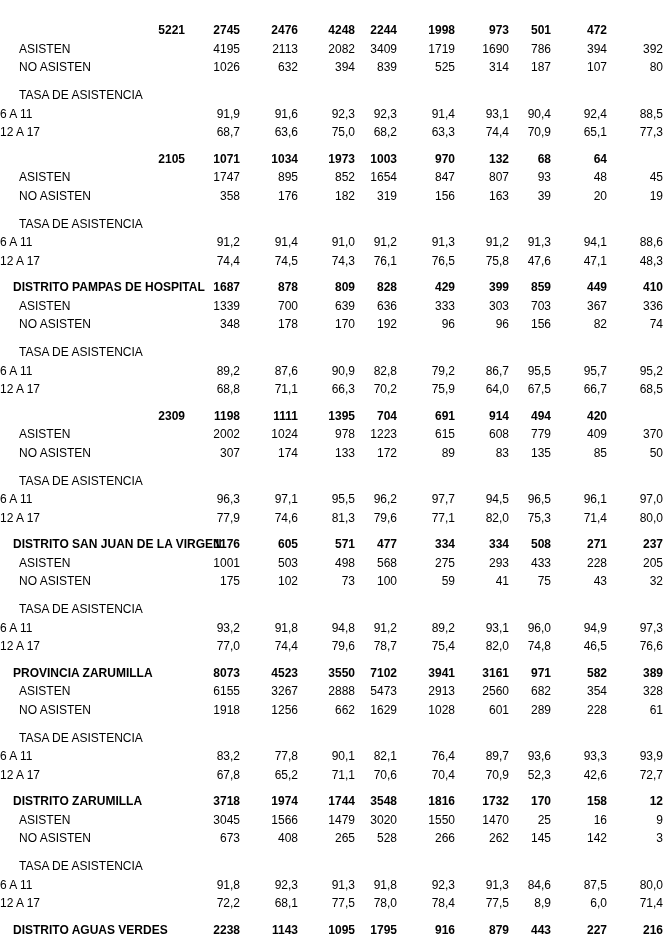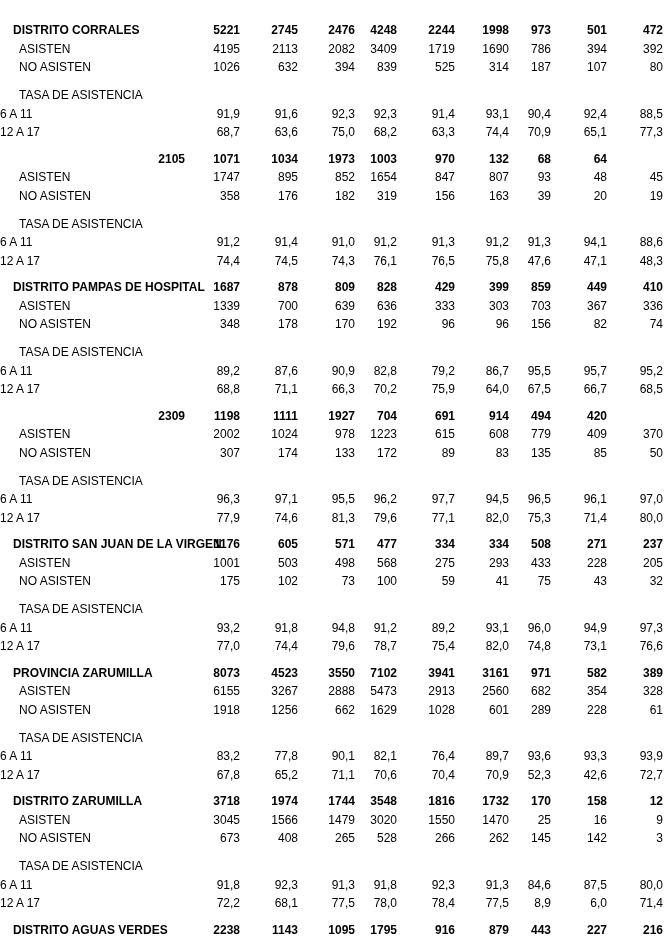--- a/index.html
+++ b/index.html
@@ -31,21 +31,20 @@
   .label.lvl2 { }
   .num { text-align: right; }
   .gap-mid { height: 9.5px; }
   .gap-end { height: 8px; }
 </style>
 </head>
 <body>
 
 <div id="report">
     <div class="row bold">
-      <div class="label lvl0">DISTRITO CORRALES</div>
       <div class="num">5221</div>
       <div class="num">2745</div>
       <div class="num">2476</div>
       <div class="num">4248</div>
       <div class="num">2244</div>
       <div class="num">1998</div>
       <div class="num">973</div>
       <div class="num">501</div>
       <div class="num">472</div>
     </div>
@@ -255,21 +254,21 @@
       <div class="num">64,0</div>
       <div class="num">67,5</div>
       <div class="num">66,7</div>
       <div class="num">68,5</div>
     </div>
     <div class="gap-end"></div>
     <div class="row bold">
       <div class="num">2309</div>
       <div class="num">1198</div>
       <div class="num">1111</div>
-      <div class="num">1927</div>
+      <div class="num">1395</div>
       <div class="num">704</div>
       <div class="num">691</div>
       <div class="num">914</div>
       <div class="num">494</div>
       <div class="num">420</div>
     </div>
     <div class="row">
       <div class="label lvl1">ASISTEN</div>
       <div class="num">2002</div>
       <div class="num">1024</div>
@@ -394,21 +393,21 @@
     </div>
     <div class="row">
       <div class="label lvl2">12 A 17</div>
       <div class="num">77,0</div>
       <div class="num">74,4</div>
       <div class="num">79,6</div>
       <div class="num">78,7</div>
       <div class="num">75,4</div>
       <div class="num">82,0</div>
       <div class="num">74,8</div>
-      <div class="num">73,1</div>
+      <div class="num">46,5</div>
       <div class="num">76,6</div>
     </div>
     <div class="gap-end"></div>
     <div class="row bold">
       <div class="label lvl0">PROVINCIA ZARUMILLA</div>
       <div class="num">8073</div>
       <div class="num">4523</div>
       <div class="num">3550</div>
       <div class="num">7102</div>
       <div class="num">3941</div>

